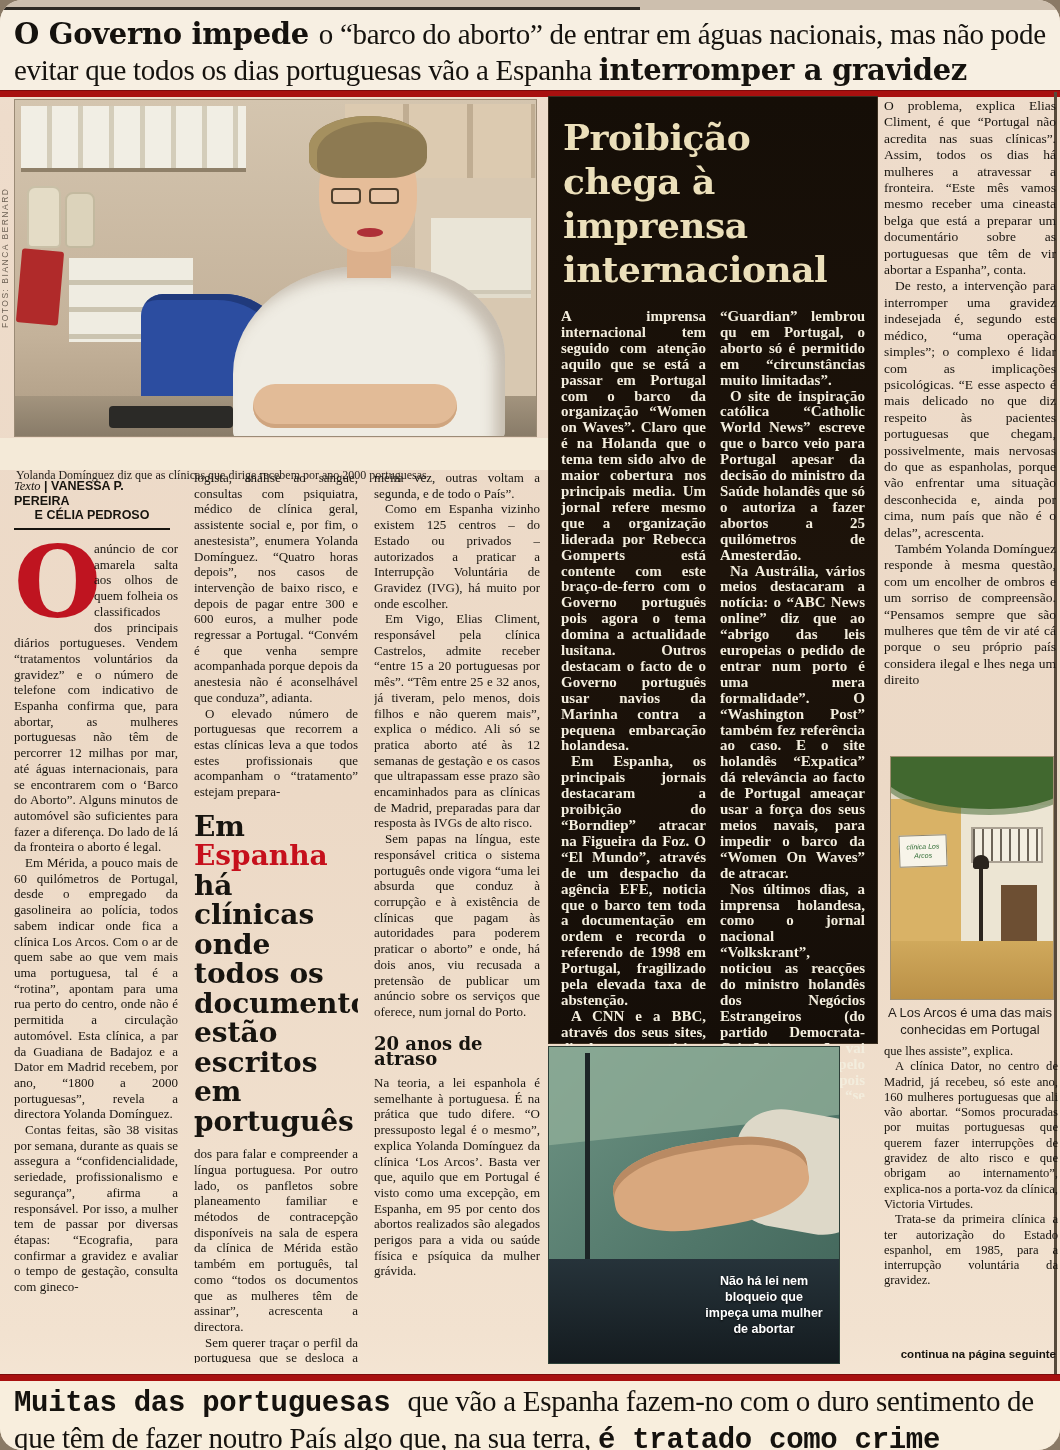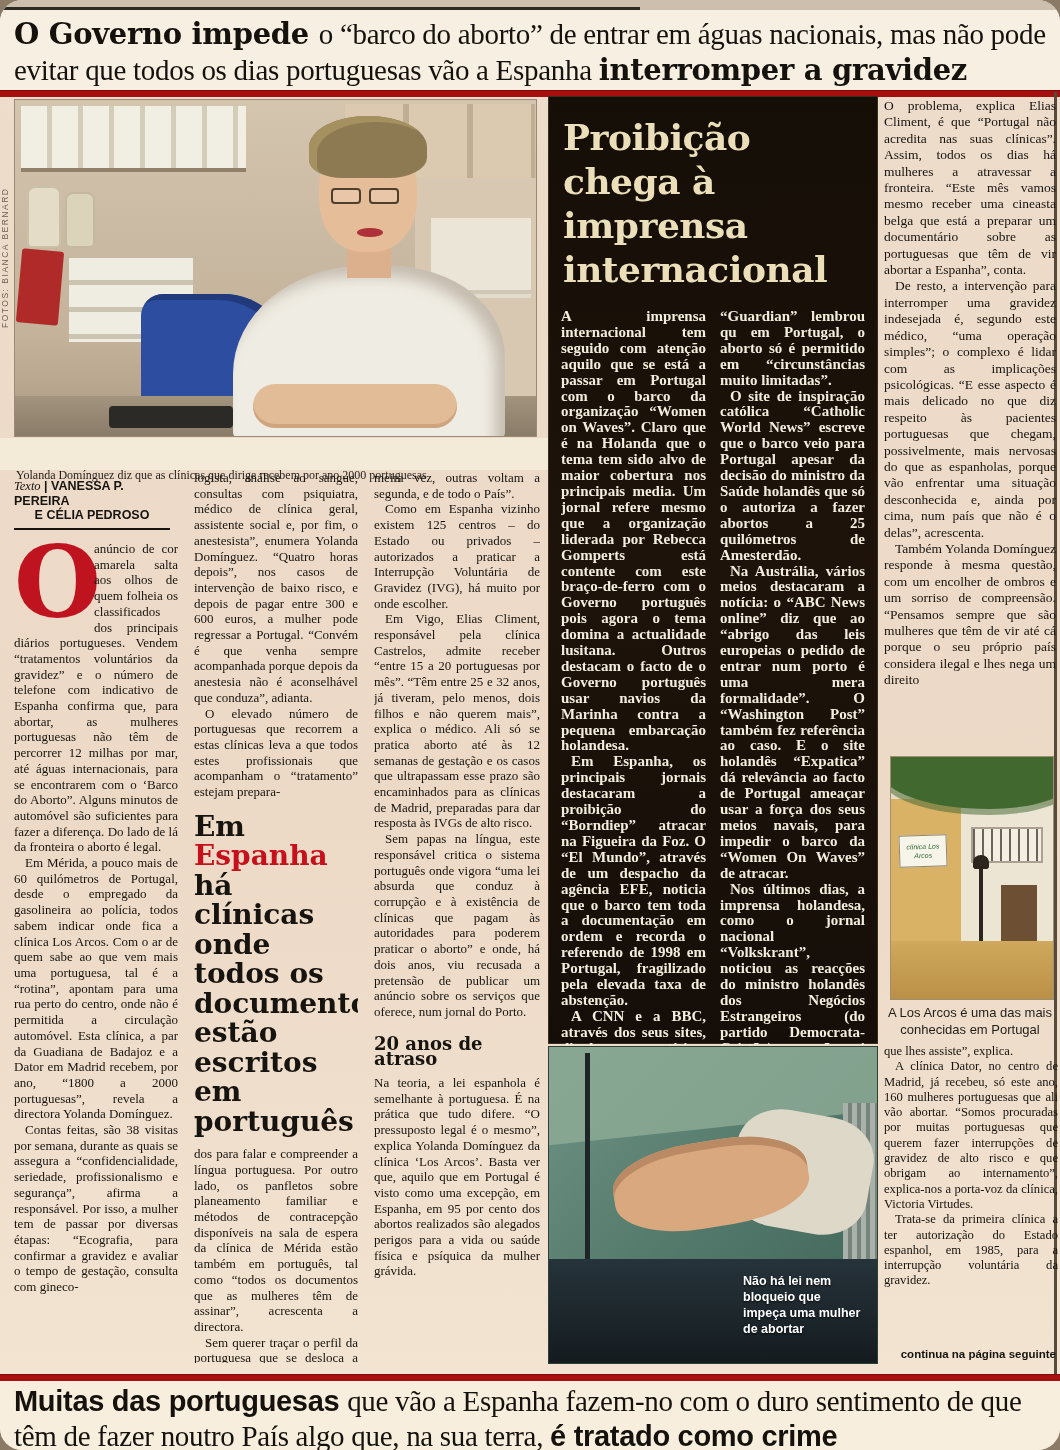--- a/index.html
+++ b/index.html
@@ -97,23 +97,23 @@
              background:linear-gradient(180deg,#150e07 0%,#1d130a 50%,#150e08 100%);
              border:1px solid #3a2e20; padding:14px 12px 10px 12px; }
   .sidebar-title { font-family:"DejaVu Serif", serif; font-weight:bold; font-size:36px; line-height:44px;
                    color:#ebdfba; margin:4px 0 18px 2px; letter-spacing:-0.5px; }
   .sb-cols { display:flex; gap:14px; }
   .sb-col { width:146px; height:790px; overflow:hidden; font-family:Liberation Serif, serif;
             font-weight:bold; font-size:15px; line-height:15.9px; color:#f3eddd; text-align:justify; }
   .sb-col p + p { text-indent:10px; }
 
   
-  .bottom-photo { position:absolute; left:548px; top:1046px; width:330px; height:318px; overflow:hidden;
+  .bottom-photo { position:absolute; left:548px; top:1046px; width:292px; height:318px; overflow:hidden;
                   background:linear-gradient(135deg,#6f9484 0%,#51776a 55%,#3e6156 100%);
-                  border:1px solid #2c4038; }
+                  border:1px solid #2c4038;text-align:center; }
   .bp-drape { position:absolute; left:-20px; top:-30px; width:380px; height:110px; background:#8fac97;
               transform:rotate(-6deg); opacity:.8; }
   .bp-pole { position:absolute; left:36px; top:6px; width:5px; height:230px; background:#1d2527; }
   .bp-table { position:absolute; left:0; top:212px; width:330px; height:106px;
               background:linear-gradient(180deg,#26333a,#141b1f); }
   .bp-radiator { position:absolute; left:294px; top:56px; width:36px; height:156px;
                  background:repeating-linear-gradient(90deg,#a9b2aa 0 5px,#78837b 5px 9px); }
   .bp-cloth { position:absolute; left:184px; top:66px; width:138px; height:118px; background:#ddd8c8;
               transform:rotate(10deg); border-radius:34%; }
   .bp-patient { position:absolute; left:64px; top:94px; width:196px; height:86px; background:#d9a87e;
@@ -147,21 +147,21 @@
                     font-family:"Liberation Sans", sans-serif; font-size:13px; line-height:17px;
                     color:#211d18; }
   .right-bottom { left:884px; top:1044px; width:174px; height:302px; font-size:12.6px; line-height:15.3px; }
   .continues { position:absolute; left:884px; top:1348px; width:172px; text-align:right;
                font-family:"Liberation Sans", sans-serif; font-weight:bold; font-size:11.5px; color:#17140f; }
 
   
   .headline-bottom-area { position:absolute; left:0; top:1381px; width:1060px; height:69px; background:#f8eedd; }
   .headline-bottom { position:absolute; left:14px; top:1384px; width:1040px; font-size:29px; line-height:35px;
                      letter-spacing:-0.3px; color:#15120e; }
-  .headline-bottom .seg-b { font-family:Liberation Sans, sans-serif; font-weight:bold; }
+  .headline-bottom .seg-b { font-family:Liberation Mono, monospace; font-weight:bold; }
 </style>
 </head>
 <body>
 
 <div class="page">
 
   <div class="scan-strip"></div>
   <div class="scan-line"></div>
 
   <div class="headline-area"></div>

